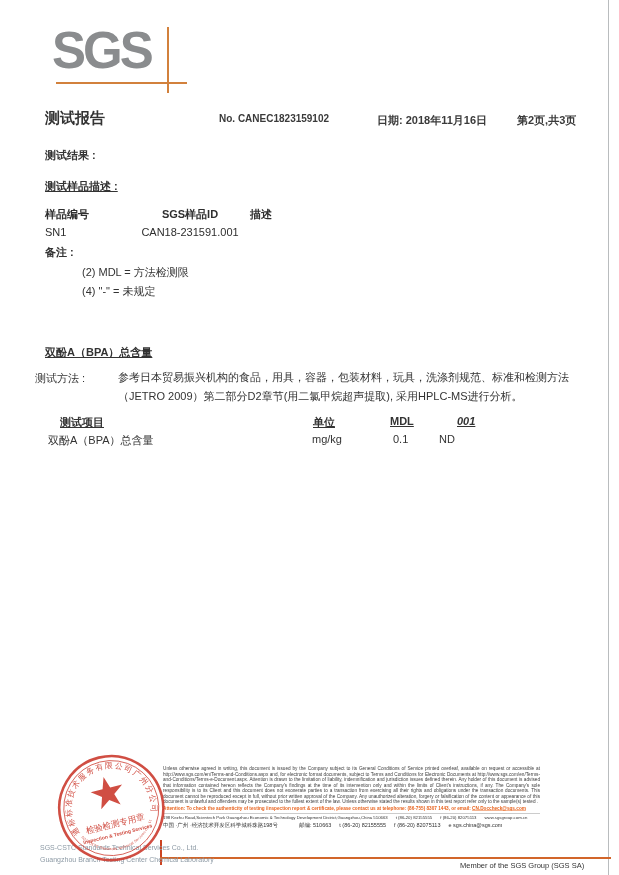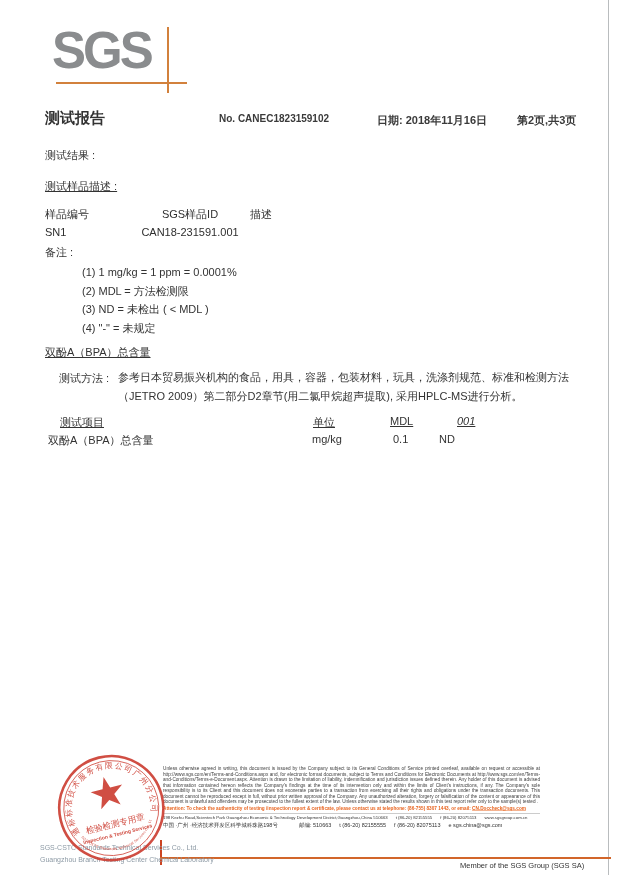--- a/index.html
+++ b/index.html
@@ -14,21 +14,21 @@
   .logo-vline{position:absolute;left:167px;top:27px;width:2px;height:66px;background:#d2813c;}
   .logo-hline{position:absolute;left:56px;top:82px;width:131px;height:2px;background:#d2813c;}
   
   .doc-title{position:absolute;left:45px;top:109px;font-size:15px;font-weight:bold;color:#333;}
   .report-no{position:absolute;left:219px;top:113px;font-size:10px;font-weight:bold;color:#3a3a3a;}
   .report-date{position:absolute;left:377px;top:113px;font-size:11px;font-weight:bold;color:#3a3a3a;}
   .page-info{position:absolute;left:517px;top:113px;font-size:11px;font-weight:bold;color:#3a3a3a;}
   
   .lbl{position:absolute;font-size:11px;color:#333;}
   .u{text-decoration:underline;}
-  .b{font-weight:normal;}
+  .b{font-weight:bold;}
   .sample-table{position:absolute;left:45px;top:205px;width:420px;font-size:11px;}
   .sample-row{display:flex;line-height:18px;}
   .st-c1{width:85px;text-align:left;}
   .st-c2{width:120px;text-align:center;}
   .st-c3{flex:1;text-align:left;padding-left:0px;}
   .notes{position:absolute;left:82px;top:263px;font-size:11px;line-height:18.5px;color:#333;}
   .method-text{position:absolute;left:118px;top:368px;width:472px;font-size:11px;line-height:19px;color:#333;}
   
   .rt{position:absolute;font-size:11px;color:#333;}
   .it{font-style:italic;padding-left:20px;}
@@ -75,28 +75,26 @@
       <div class="st-c3">描述</div>
     </div>
     <div class="sample-row">
       <div class="st-c1">SN1</div>
       <div class="st-c2">CAN18-231591.001</div>
     </div>
   </div>
 
   <div class="lbl b" style="left:45px;top:245px;">备注 :</div>
   <div class="notes">
-    <div>(1) 1 mg/kg = 1 ppm = 0.0001%</div>
     <div>(2) MDL = 方法检测限</div>
-    <div>(3) ND = 未检出 ( &lt; MDL )</div>
     <div>(4) "-" = 未规定</div>
   </div>
 
   <div class="lbl b u" style="left:45px;top:345px;">双酚A（BPA）总含量</div>
-  <div class="lbl" style="left:59px;top:371px;">测试方法 :</div>
+  <div class="lbl" style="left:35px;top:371px;">测试方法 :</div>
   <div class="method-text">参考日本贸易振兴机构的食品，用具，容器，包装材料，玩具，洗涤剂规范、标准和检测方法（JETRO 2009）第二部分D2章节(用二氯甲烷超声提取), 采用HPLC-MS进行分析。</div>
 
   <div class="rt b u" style="left:60px;top:415px;">测试项目</div>
   <div class="rt b u" style="left:313px;top:415px;">单位</div>
   <div class="rt b u" style="left:390px;top:415px;">MDL</div>
   <div class="rt b u it" style="left:437px;top:415px;">001</div>
   <div class="rt" style="left:48px;top:433px;">双酚A（BPA）总含量</div>
   <div class="rt" style="left:312px;top:433px;">mg/kg</div>
   <div class="rt" style="left:393px;top:433px;">0.1</div>
   <div class="rt" style="left:439px;top:433px;">ND</div>

